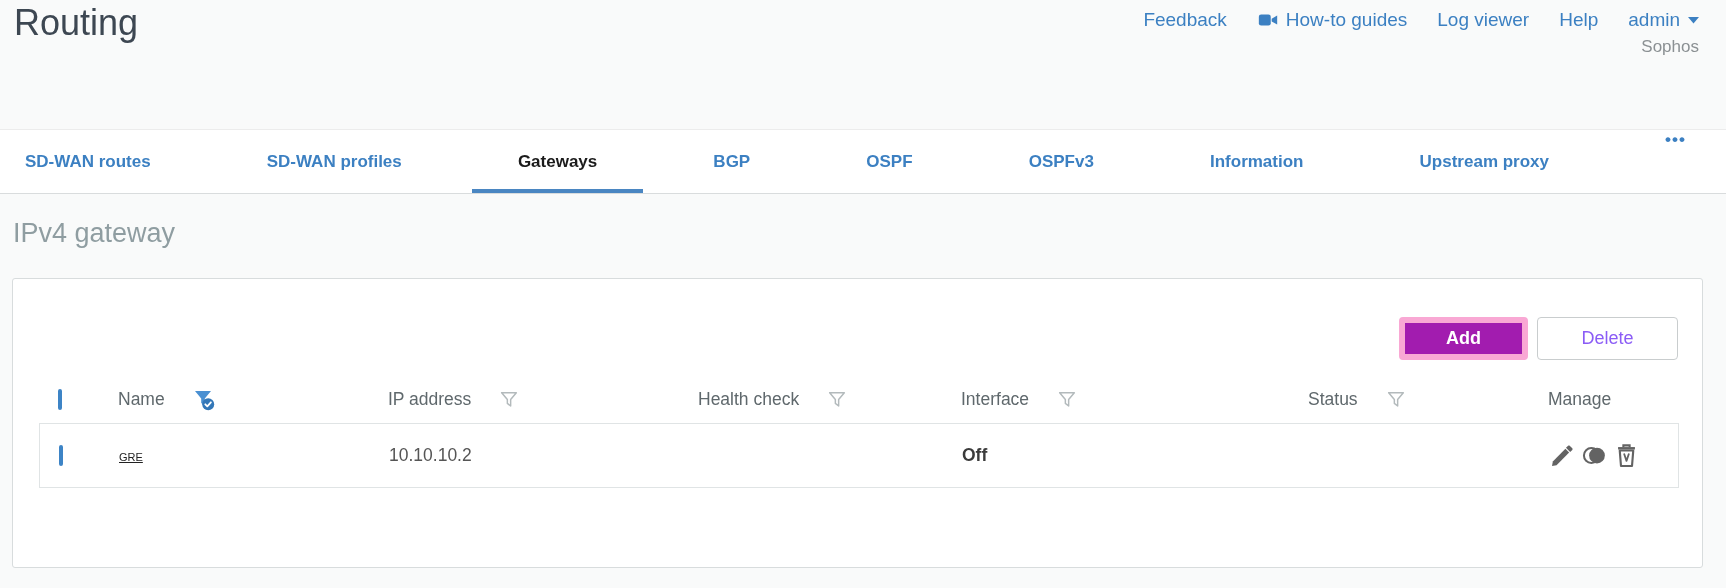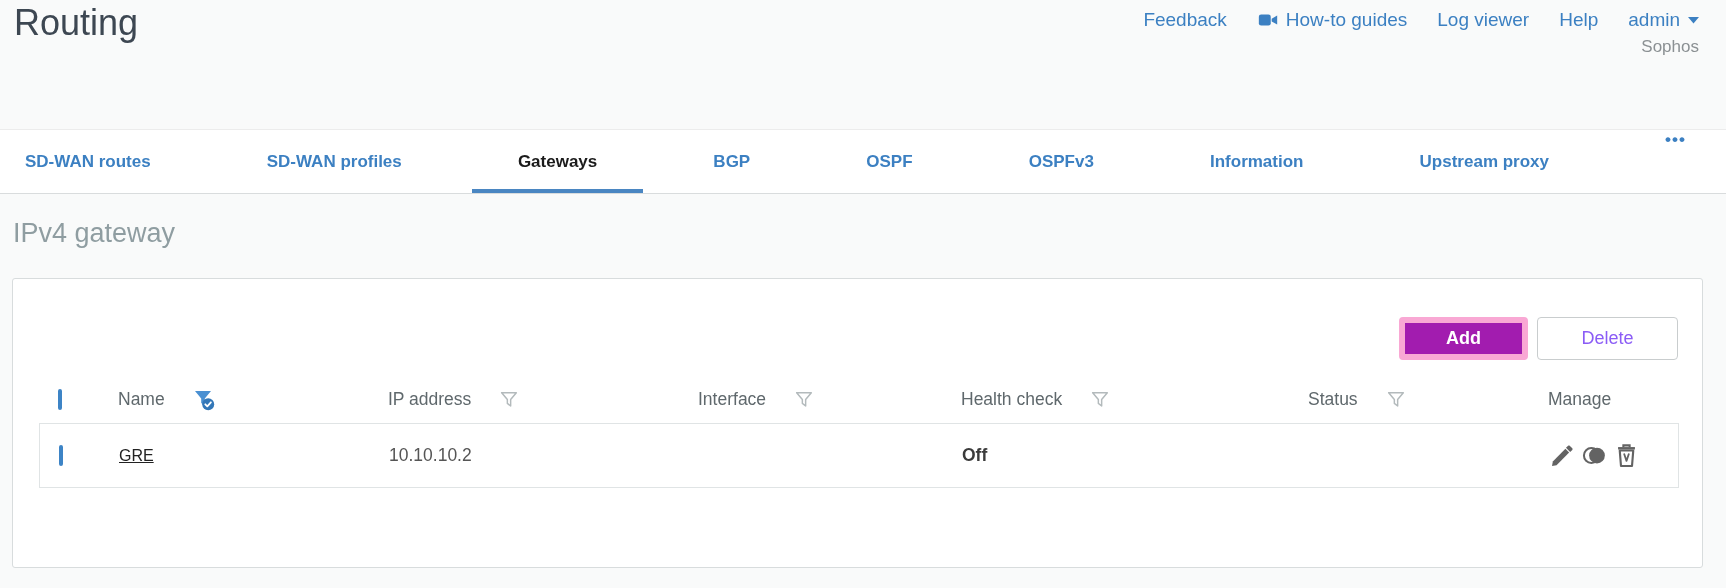--- a/index.html
+++ b/index.html
@@ -90,21 +90,21 @@
   .th {
     display:flex; align-items:center; gap:27px;
     font-size:17.5px; color:#5f686c;
   }
   .checkbox {
     width:21px; height:21px; margin-left:19px;
     border:2px solid #3d84c6; border-radius:5px;
     background:#fff; cursor:pointer;
   }
   .cell-name a {
-    font-size:16px; color:#222; text-decoration:underline; cursor:pointer;
+    font-size:11px; color:#222; text-decoration:underline; cursor:pointer;
   }
   .cell-ip { font-size:17.5px; color:#555; }
   .cell-health { font-size:17.5px; color:#3b3b3b;font-weight:bold; }
   .status-dot {
     width:15px; height:18px; border-radius:50%;
     background:#8dc63f; margin-left:6px;
   }
   .manage-cell { display:flex; align-items:center; gap:5px; }
   .icon-btn { width:27px; height:27px; cursor:pointer; display:inline-flex; }
   .filter-icon { cursor:pointer; display:inline-flex; }
@@ -184,30 +184,30 @@
       <div class="th">
         <span>IP address</span>
         <span class="filter-icon">
           <svg width="22" height="22" viewBox="0 0 24 24">
               <path d="M4 4 h16 l-6.2 7.5 v7 l-3.6 -2.8 v-4.2 z" fill="none" stroke="#b3babc" stroke-width="1.6" stroke-linejoin="round"></path>
             </svg>
         </span>
       </div>
 
       <div class="th">
+        <span>Health check</span>
+        <span class="filter-icon">
+          <svg width="22" height="22" viewBox="0 0 24 24">
+              <path d="M4 4 h16 l-6.2 7.5 v7 l-3.6 -2.8 v-4.2 z" fill="none" stroke="#b3babc" stroke-width="1.6" stroke-linejoin="round"></path>
+            </svg>
+        </span>
+      </div>
+
+      <div class="th">
         <span>Interface</span>
-        <span class="filter-icon">
-          <svg width="22" height="22" viewBox="0 0 24 24">
-              <path d="M4 4 h16 l-6.2 7.5 v7 l-3.6 -2.8 v-4.2 z" fill="none" stroke="#b3babc" stroke-width="1.6" stroke-linejoin="round"></path>
-            </svg>
-        </span>
-      </div>
-
-      <div class="th">
-        <span>Health check</span>
         <span class="filter-icon">
           <svg width="22" height="22" viewBox="0 0 24 24">
               <path d="M4 4 h16 l-6.2 7.5 v7 l-3.6 -2.8 v-4.2 z" fill="none" stroke="#b3babc" stroke-width="1.6" stroke-linejoin="round"></path>
             </svg>
         </span>
       </div>
 
       <div class="th">
         <span>Status</span>
         <span class="filter-icon">

